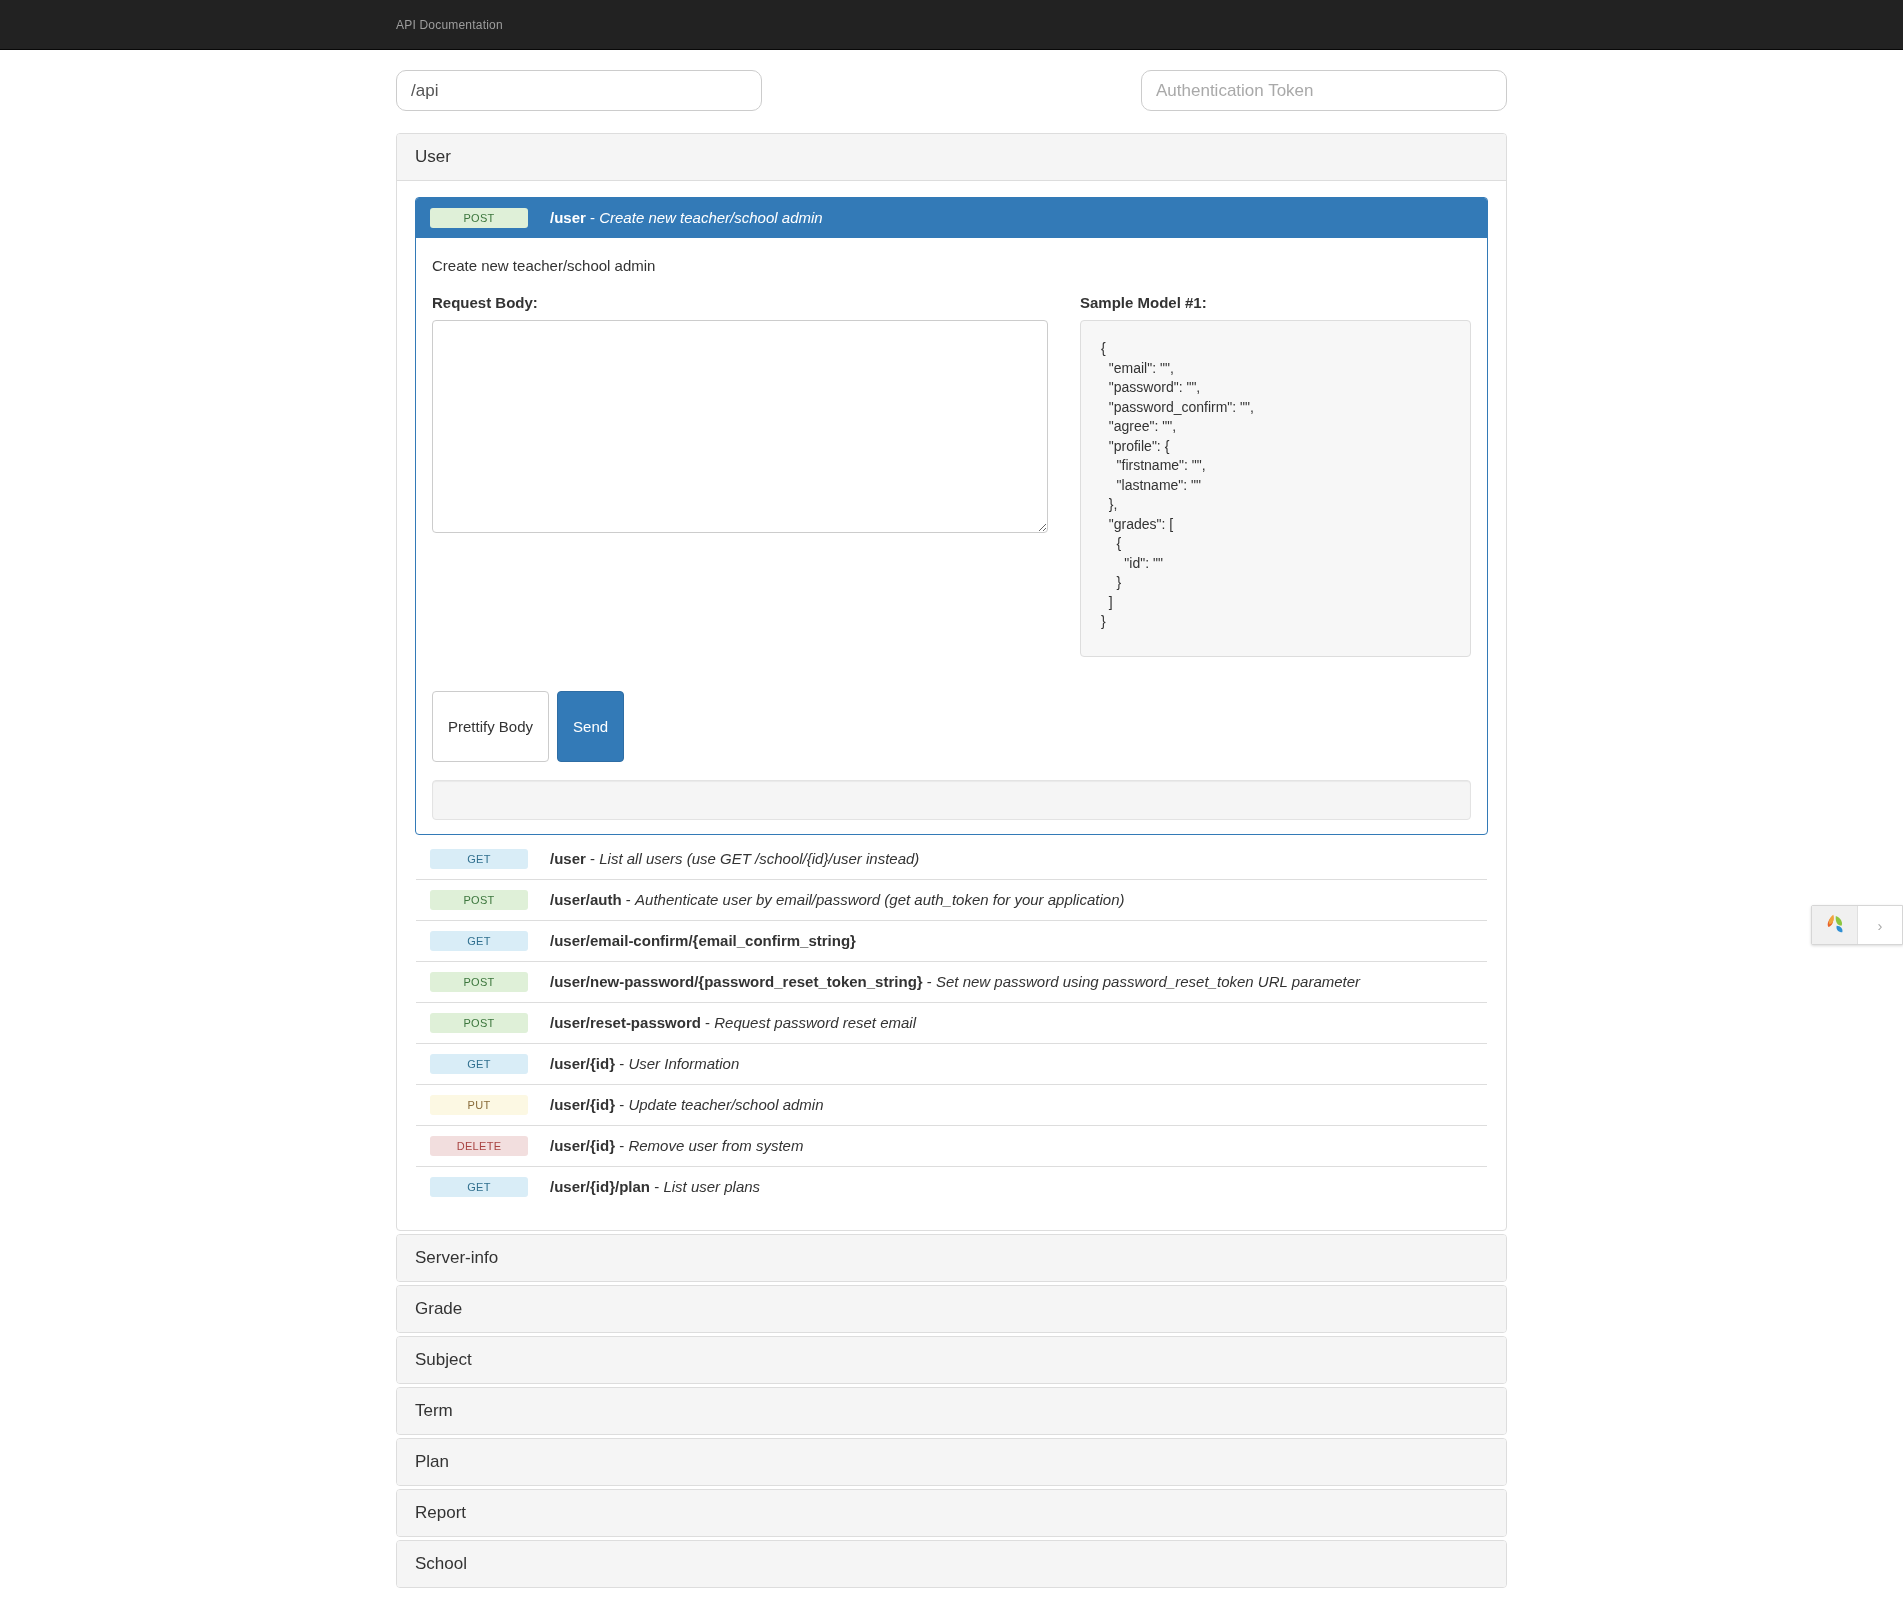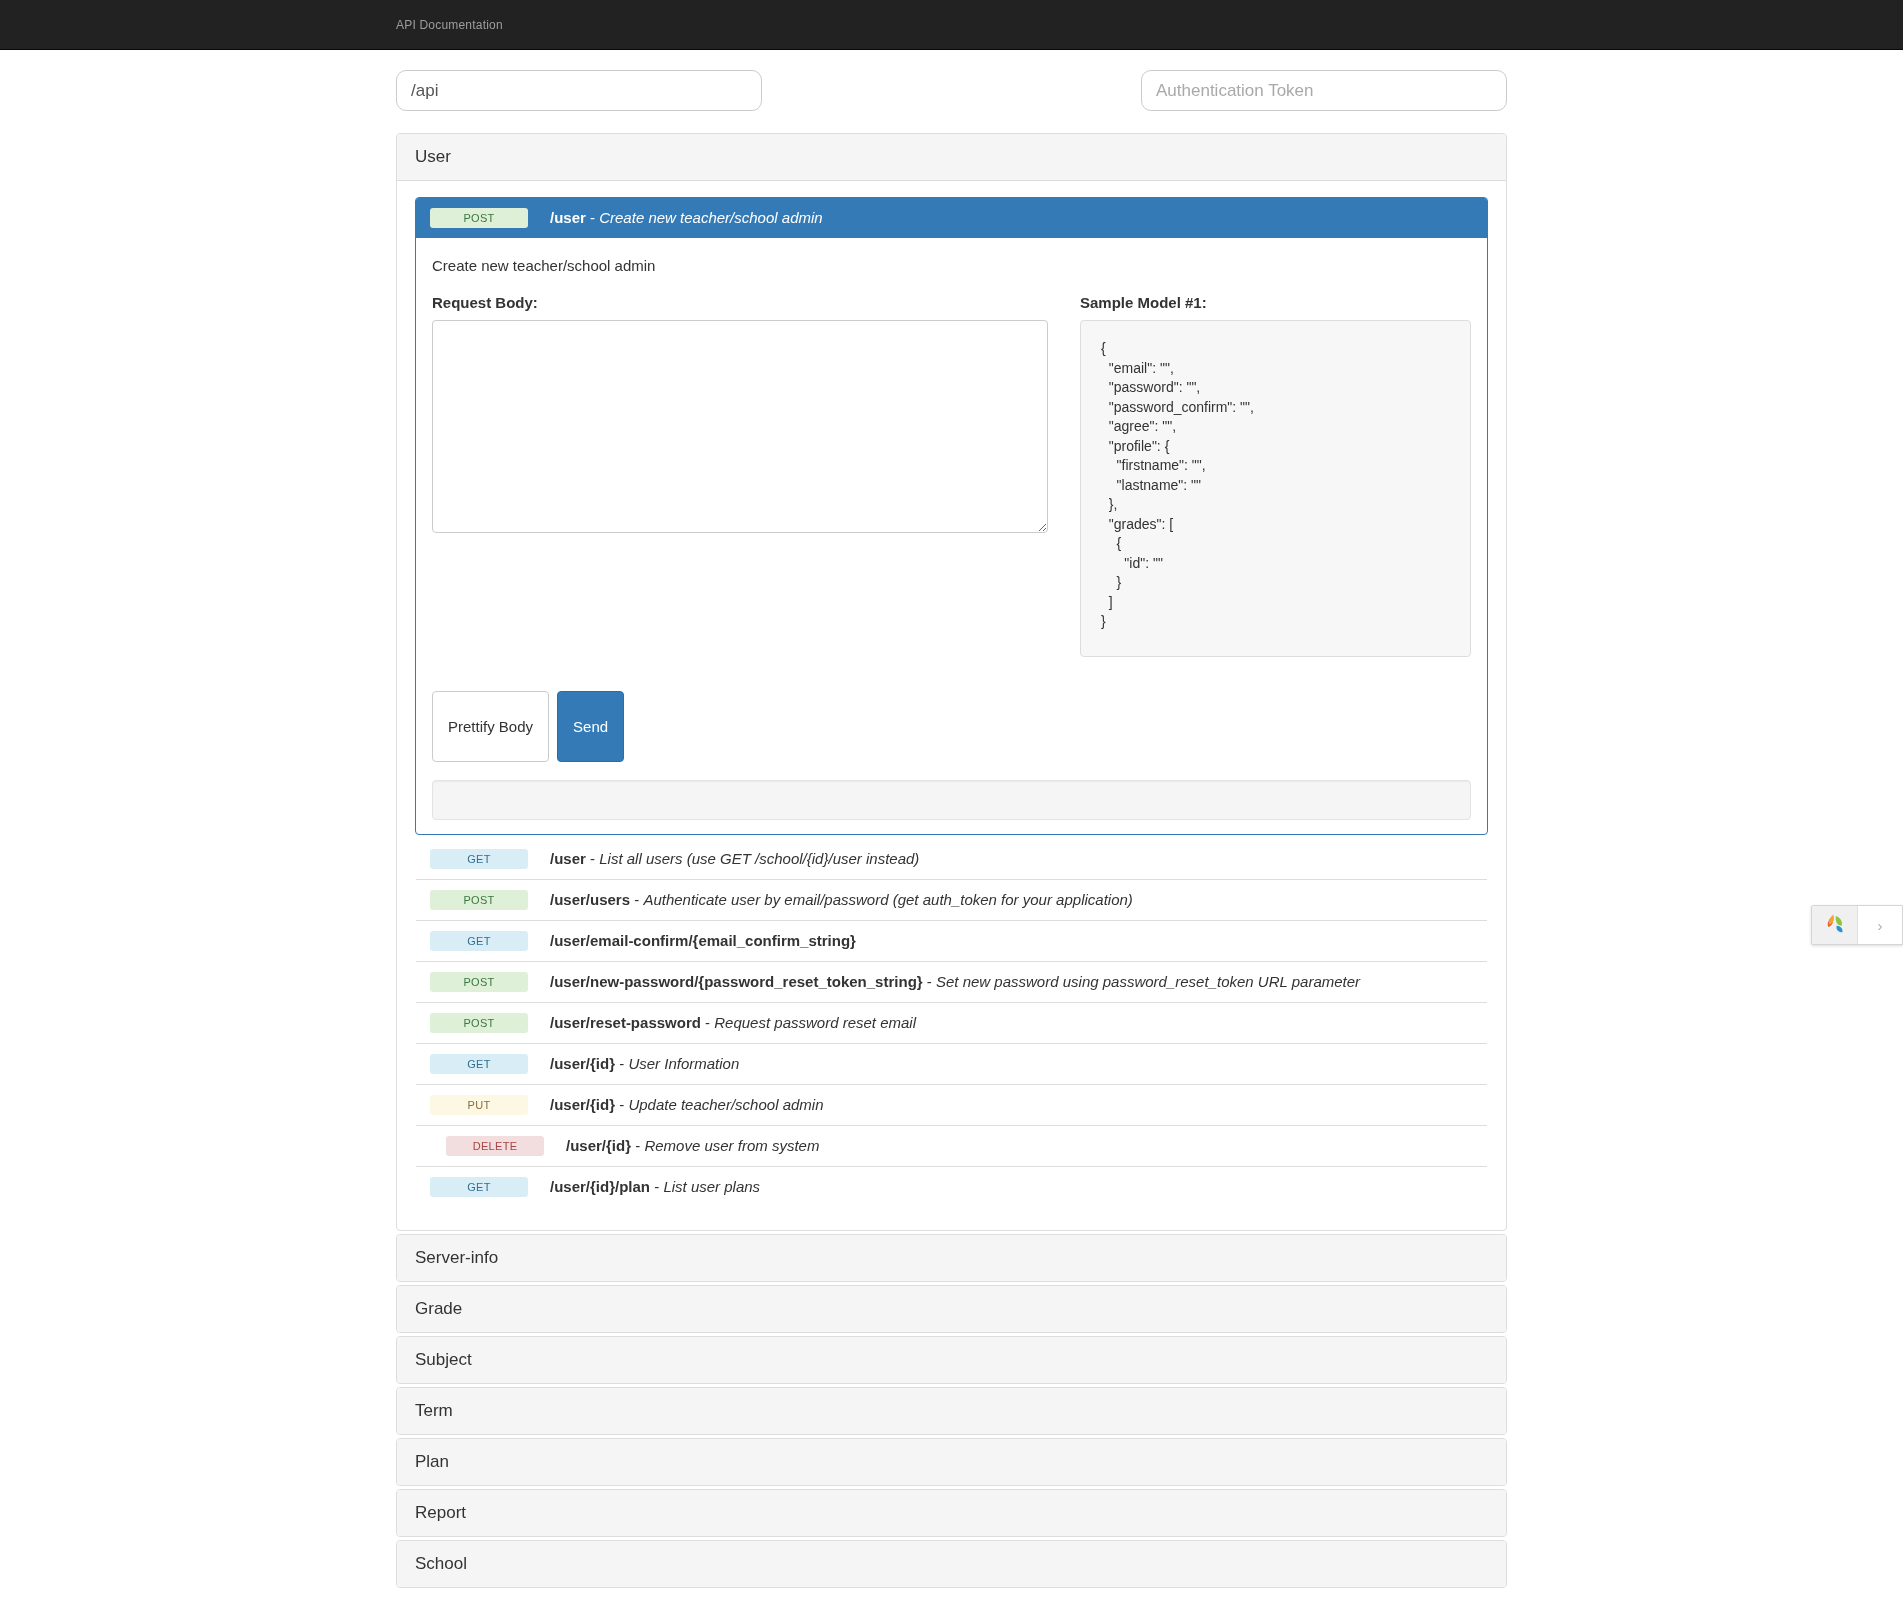--- a/index.html
+++ b/index.html
@@ -109,21 +109,21 @@
     padding: 4px 0;
     border-radius: 3px;
     font-family: "Liberation Sans", sans-serif;
     color: #3a3a3a;
     flex: 0 0 98px;
     letter-spacing: .3px;
   }
   .m-get    { background: #d9edf7; color: #31708f; }
   .m-post   { background: #dff0d8; color: #3c763d; }
   .m-put    { background: #fcf8e3; color: #8a6d3b; }
-  .m-delete { background: #f2dede; color: #a94442; margin-left: 16px; }
+  .m-delete { background: #f2dede; color: #a94442; }
 
   .ep-sig {
     font-size: 15px;
     font-style: italic;
     color: #333333;
     margin-left: 22px;
     line-height: 20px;
   }
   .ep-sig .path { font-style: normal; font-weight: bold; }
   .ep-sig .dash { font-style: normal; }
@@ -314,21 +314,21 @@
 
         <div class="ep-list">
 
           <div class="ep-row">
             <span class="method m-get">GET</span>
             <span class="ep-sig"><span class="path">/user</span><span class="dash"> - </span><span>List all users (use GET /school/{id}/user instead)</span></span>
           </div>
 
           <div class="ep-row">
             <span class="method m-post">POST</span>
-            <span class="ep-sig"><span class="path">/user/users</span><span class="dash"> - </span><span>Authenticate user by email/password (get auth_token for your application)</span></span>
+            <span class="ep-sig"><span class="path">/user/auth</span><span class="dash"> - </span><span>Authenticate user by email/password (get auth_token for your application)</span></span>
           </div>
 
           <div class="ep-row">
             <span class="method m-get">GET</span>
             <span class="ep-sig"><span class="path">/user/email-confirm/{email_confirm_string}</span><span class="dash"></span><span></span></span>
           </div>
 
           <div class="ep-row">
             <span class="method m-post">POST</span>
             <span class="ep-sig"><span class="path">/user/new-password/{password_reset_token_string}</span><span class="dash"> - </span><span>Set new password using password_reset_token URL parameter</span></span>

